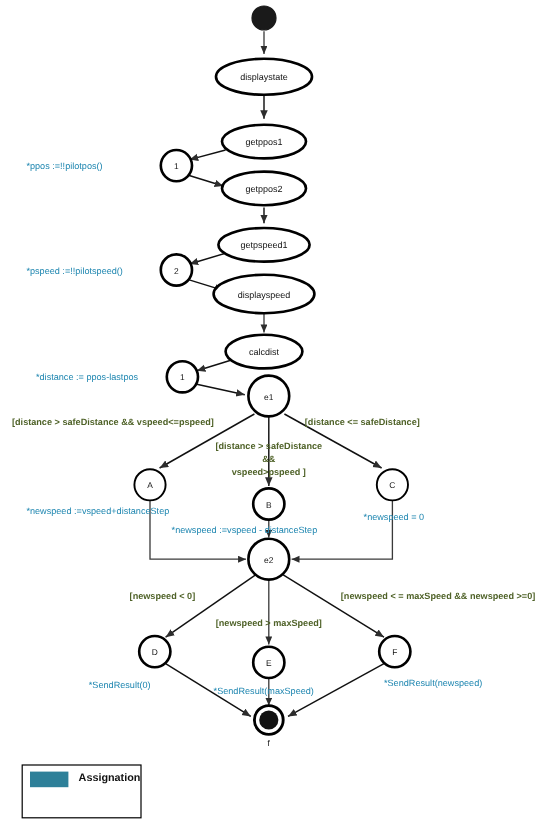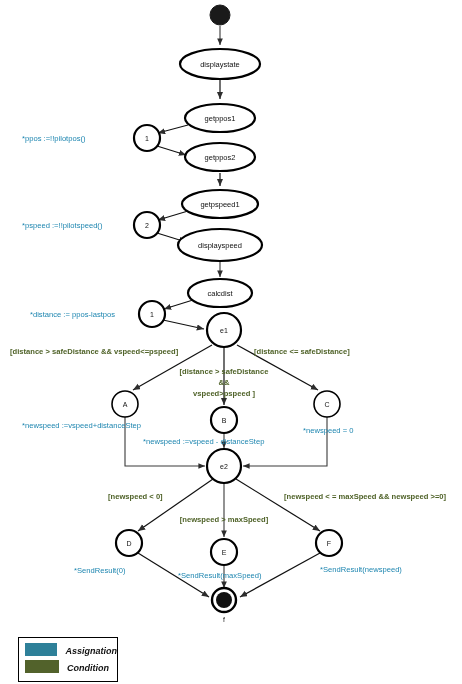--- a/index.html
+++ b/index.html
@@ -13,21 +13,21 @@
   .edge-dark{stroke:#111111;stroke-width:1.2;fill:none;}
   .node-label{font-size:7.5px;fill:#111111;text-anchor:middle;
               font-family:"Liberation Sans","DejaVu Sans",sans-serif;}
   .node-label-sm{font-size:7px;fill:#111111;text-anchor:middle;
               font-family:"Liberation Sans","DejaVu Sans",sans-serif;}
   .assign-label{font-size:7.6px;fill:#1E86B0;
               font-family:"Liberation Sans","DejaVu Sans",sans-serif;}
   .cond-label{font-size:7.6px;font-weight:bold;fill:#4F6228;
               font-family:"Liberation Sans","DejaVu Sans",sans-serif;}
   .legend-box{position:absolute;border:1.5px solid #000;background:#fff;}
-  .legend-row{display:flex;align-items:flex-end;font-style:italic;}
+  .legend-row{display:flex;align-items:flex-start;}
   .legend-swatch{width:34px;height:13px;margin:0 8px 0 6px;}
   .legend-text{font-size:9px;color:#111;font-weight:bold;
               font-family:"Liberation Sans","DejaVu Sans",sans-serif;}
 </style>
 </head>
 <body>
 
 <svg id="diagram" viewBox="0 0 462 684">
   <defs>
     <marker id="arrow" markerWidth="7" markerHeight="7" refX="6" refY="2.6" orient="auto" markerUnits="strokeWidth">
@@ -162,17 +162,13 @@
   <text class="cond-label" x="108" y="499" text-anchor="start">[newspeed &lt; 0]</text>
   <text class="cond-label" x="224" y="522" text-anchor="middle">[newspeed &gt; maxSpeed]</text>
   <text class="cond-label" x="284" y="499" text-anchor="start">[newspeed  &lt; =  maxSpeed &amp;&amp;  newspeed &gt;=0]</text>
 </svg>
 
 <div class="legend-box" style="left:18px;top:637px;width:98px;height:43px;">
   <div class="legend-row" style="margin-top:5px;">
     <span class="legend-swatch" id="sw0" style="background: rgb(46, 128, 153);"></span>
     <span class="legend-text">Assignation</span>
   </div>
-  <div class="legend-row" style="margin-top:4px;">
-    <span class="legend-swatch" id="sw1" style="background: rgb(82, 98, 43);"></span>
-    <span class="legend-text">Condition</span>
-  </div>
 </div>
 
 </body></html>

